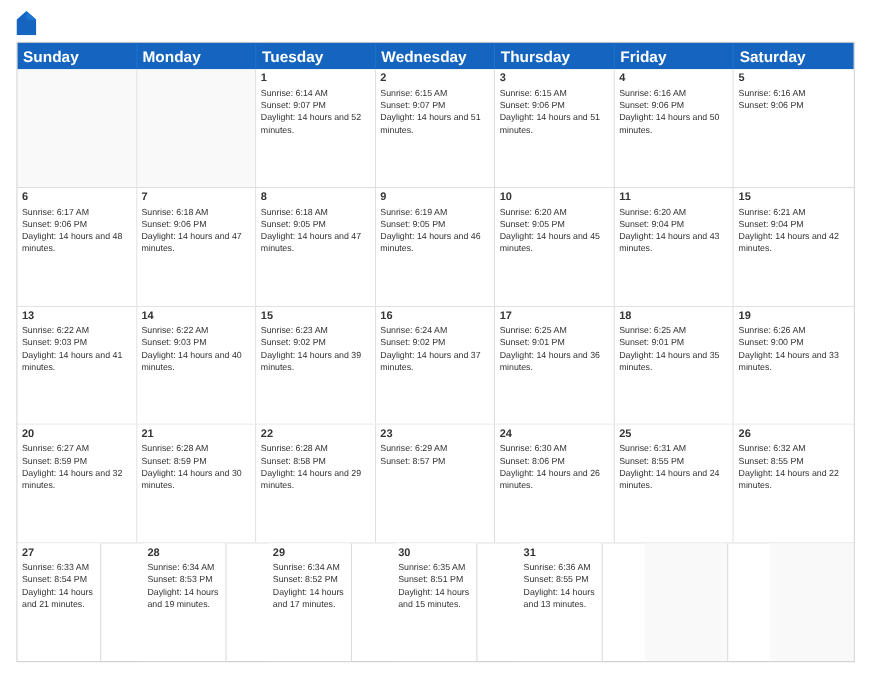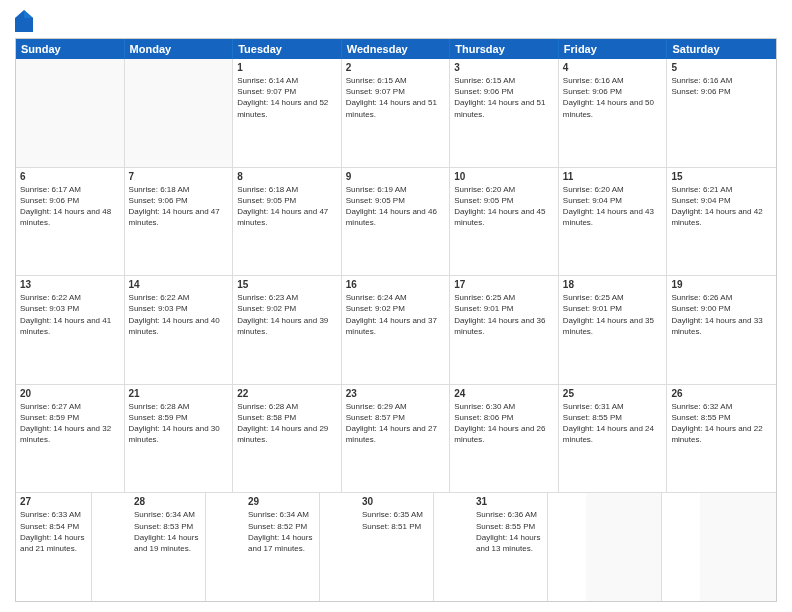--- a/index.html
+++ b/index.html
@@ -63,21 +63,21 @@
       display: flex;
       flex-direction: column;
     }
     .cal-header {
       display: grid;
       grid-template-columns: repeat(7, 1fr);
       background: #1565c0;
     }
     .cal-header-cell {
       color: #fff;
-      font-size: 11px;
+      font-size: 14px;
       font-weight: bold;
       padding: 4px 5px;
       text-align: left;
       border-right: 1px solid #1a72cc;
     }
     .cal-header-cell:last-child {
       border-right: none;
     }
     .cal-body {
       display: flex;
@@ -289,21 +289,20 @@
           <div class="cal-cell">
             <div class="day-num">22</div>
             <div class="cell-text">Sunrise: 6:28 AM</div>
             <div class="cell-text">Sunset: 8:58 PM</div>
             <div class="cell-text">Daylight: 14 hours and 29 minutes.</div>
           </div>
           <div class="cal-cell">
             <div class="day-num">23</div>
             <div class="cell-text">Sunrise: 6:29 AM</div>
             <div class="cell-text">Sunset: 8:57 PM</div>
-            <div class="cell-text">Daylight: 14 hours and 27 minutes.</div>
           </div>
           <div class="cal-cell">
             <div class="day-num">24</div>
             <div class="cell-text">Sunrise: 6:30 AM</div>
             <div class="cell-text">Sunset: 8:06 PM</div>
             <div class="cell-text">Daylight: 14 hours and 26 minutes.</div>
           </div>
           <div class="cal-cell">
             <div class="day-num">25</div>
             <div class="cell-text">Sunrise: 6:31 AM</div>
@@ -333,20 +332,21 @@
           <div class="cal-cell">
             <div class="day-num">29</div>
             <div class="cell-text">Sunrise: 6:34 AM</div>
             <div class="cell-text">Sunset: 8:52 PM</div>
             <div class="cell-text">Daylight: 14 hours and 17 minutes.</div>
           </div>
           <div class="cal-cell">
             <div class="day-num">30</div>
             <div class="cell-text">Sunrise: 6:35 AM</div>
             <div class="cell-text">Sunset: 8:51 PM</div>
+            <div class="cell-text">Daylight: 14 hours and 15 minutes.</div>
           </div>
           <div class="cal-cell">
             <div class="day-num">31</div>
             <div class="cell-text">Sunrise: 6:36 AM</div>
             <div class="cell-text">Sunset: 8:55 PM</div>
             <div class="cell-text">Daylight: 14 hours and 13 minutes.</div>
           </div>
           <div class="cal-cell empty"></div>
           <div class="cal-cell empty"></div>
         </div>

